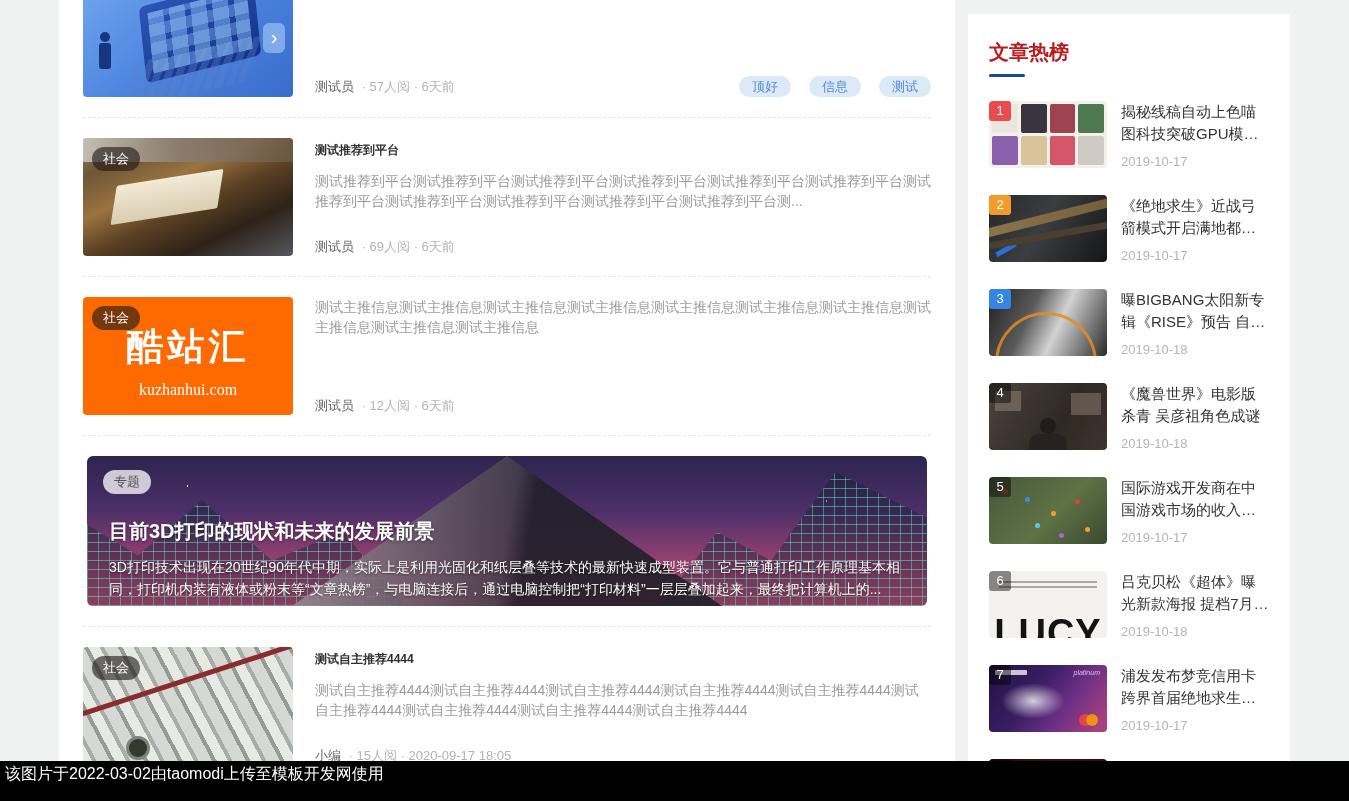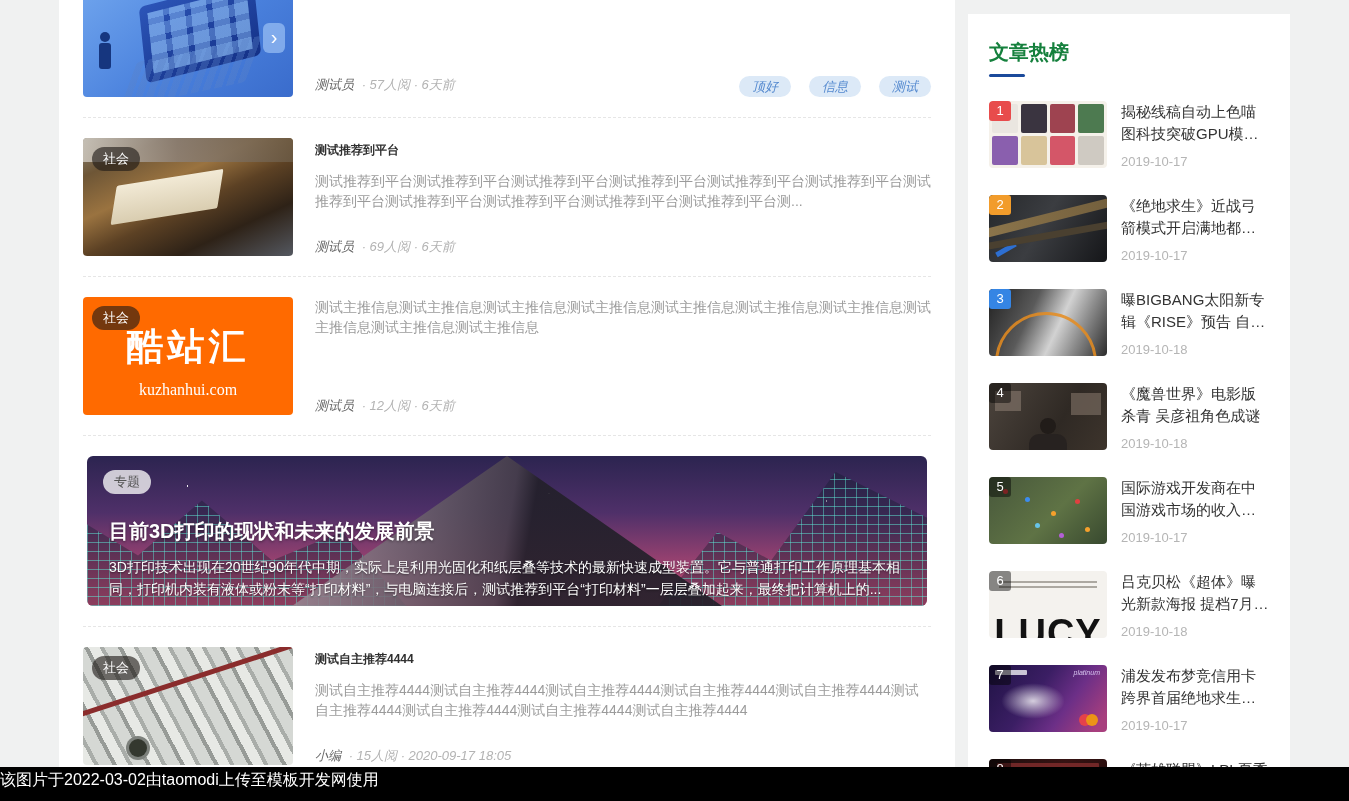--- a/index.html
+++ b/index.html
@@ -29,21 +29,21 @@
   }
   .cat-badge {
     position: absolute; top: 9px; left: 9px; z-index: 5;
     background: rgba(30,26,22,.62); color: #fff;
     font-size: 13px; padding: 3px 11px; border-radius: 13px;
   }
   .art-content { flex: 1; display: flex; flex-direction: column; height: 118px; }
   .art-title { font-size: 12px; font-weight: bold; color: #2f2f2f; line-height: 24px; margin-bottom: 9px; }
   .art-desc  { font-size: 14px; color: #9b9b9b; line-height: 20px;
                display: -webkit-box; -webkit-line-clamp: 2; -webkit-box-orient: vertical; overflow: hidden; }
-  .art-meta  { margin-top: auto; display: flex; justify-content: space-between; font-size: 13px; font-style: italic; }
+  .art-meta  { margin-top: auto; display: flex; align-items: center; justify-content: space-between; font-size: 13px; }
   .meta-author { color: #666; }
   .meta-rest   { color: #b3b3b3; margin-left: 4px; }
   .tags { display: flex; gap: 18px; }
   .tag-pill {
     background: #dce9f7; color: #5489cf; font-size: 13px;
     padding: 4px 13px; border-radius: 14px; line-height: 1;
   }
   
   .t1 { background: linear-gradient(140deg,#71a6ee 0%,#4a81dd 55%,#3a6ccc 100%); }
   .t1-screen {
@@ -130,21 +130,21 @@
   .banner-desc {
     position:absolute; left:22px; right:20px; top:100px; z-index:4;
     color:#fdfdfd; font-size:14px; line-height:22px; text-shadow:0 1px 2px rgba(0,0,0,.5);
     display:-webkit-box; -webkit-line-clamp:2; -webkit-box-orient:vertical; overflow:hidden;
   }
   
   .sidebar-card {
     position:absolute; left:968px; top:14px; width:322px; height:787px;
     background:#fff; padding:25px 21px;
   }
-  .sb-title { font-size:20px; font-weight:bold; color:#15803d; }
+  .sb-title { font-size:20px; font-weight:bold; color:#b91c1c; }
   .sb-underline { width:36px; height:3px; background:#1b4a9b; border-radius:2px; margin-top:8px; }
   .hot-list { margin-top:24px; }
   .hot-item { display:flex; gap:14px; margin-bottom:26px; }
   .hthumb { width:118px; height:67px; flex:none; border-radius:4px; position:relative; overflow:hidden; }
   .rank-badge {
     position:absolute; top:0; left:0; z-index:6;
     min-width:22px; height:20px; line-height:20px; text-align:center;
     color:#fff; font-size:13px; border-radius:3px; padding:0 2px;
   }
   .rank-1 { background:#e84c4c; }
@@ -190,22 +190,22 @@
   .h7 .h7-mc { position:absolute; right:9px; bottom:6px; width:12px; height:12px; border-radius:50%;
     background:#f59e0b; box-shadow:-7px 0 0 #ef4444; opacity:.9; }
   .h8 { background:linear-gradient(130deg,#1d0e0e,#371313 45%,#1b0808); }
   .h8::before { content:""; position:absolute; top:4px; left:8px; right:8px; height:8px; background:rgba(130,45,45,.8); border-radius:1px; }
   .h8 .h8-cells { position:absolute; top:17px; left:28px; display:grid; grid-template-columns:26px 26px; gap:3px; }
   .h8 .h8-cells div { height:8px; border-radius:1px; }
   .h8 .k1{background:#c23333;} .h8 .k2{background:#e8e8e8;} .h8 .k3{background:#d06010;}
   .h8 .k4{background:#2a6fd4;} .h8 .k5{background:#8a1420;} .h8 .k6{background:#e88a10;}
   
   .watermark-bar {
-    position:absolute; left:0; bottom:0; width:100%; height:34px; z-index:50;
-    background:#000; color:#fff; font-size:16px; line-height:26px; 
+    position:absolute; left:0; bottom:0; width:100%; height:40px; z-index:50;
+    background:#000; color:#fff; font-size:16px; line-height:26px; padding-left:5px;
   }
 </style>
 </head>
 <body>
 
 <div class="main-card">
 
   <div class="article-row first">
     <div class="thumb t1">
       <div class="t1-screen"></div>
@@ -267,21 +267,21 @@
   </div>
 
   <div class="banner-row">
     <div class="banner">
       <div class="stars"></div>
       <div class="mtn mtn-left"></div>
       <div class="mtn mtn-right"></div>
       <div class="pyramid"></div>
       <span class="topic-badge">专题</span>
       <div class="banner-title">目前3D打印的现状和未来的发展前景</div>
-      <div class="banner-desc">3D打印技术出现在20世纪90年代中期，实际上是利用光固化和纸层叠等技术的最新快速成型装置。它与普通打印工作原理基本相同，打印机内装有液体或粉末等“打印材料”，与电脑连接后，测试推荐到平台“打印材料”一层层叠加起来，最终把计算机上的...</div>
+      <div class="banner-desc">3D打印技术出现在20世纪90年代中期，实际上是利用光固化和纸层叠等技术的最新快速成型装置。它与普通打印工作原理基本相同，打印机内装有液体或粉末等“文章热榜”，与电脑连接后，通过电脑控制把“打印材料”一层层叠加起来，最终把计算机上的...</div>
     </div>
   </div>
 
   <div class="article-row last">
     <div class="thumb t4">
       <div class="t4-red"></div>
       <div class="t4-valve"></div>
       <span class="cat-badge">社会</span>
     </div>
     <div class="art-content">

